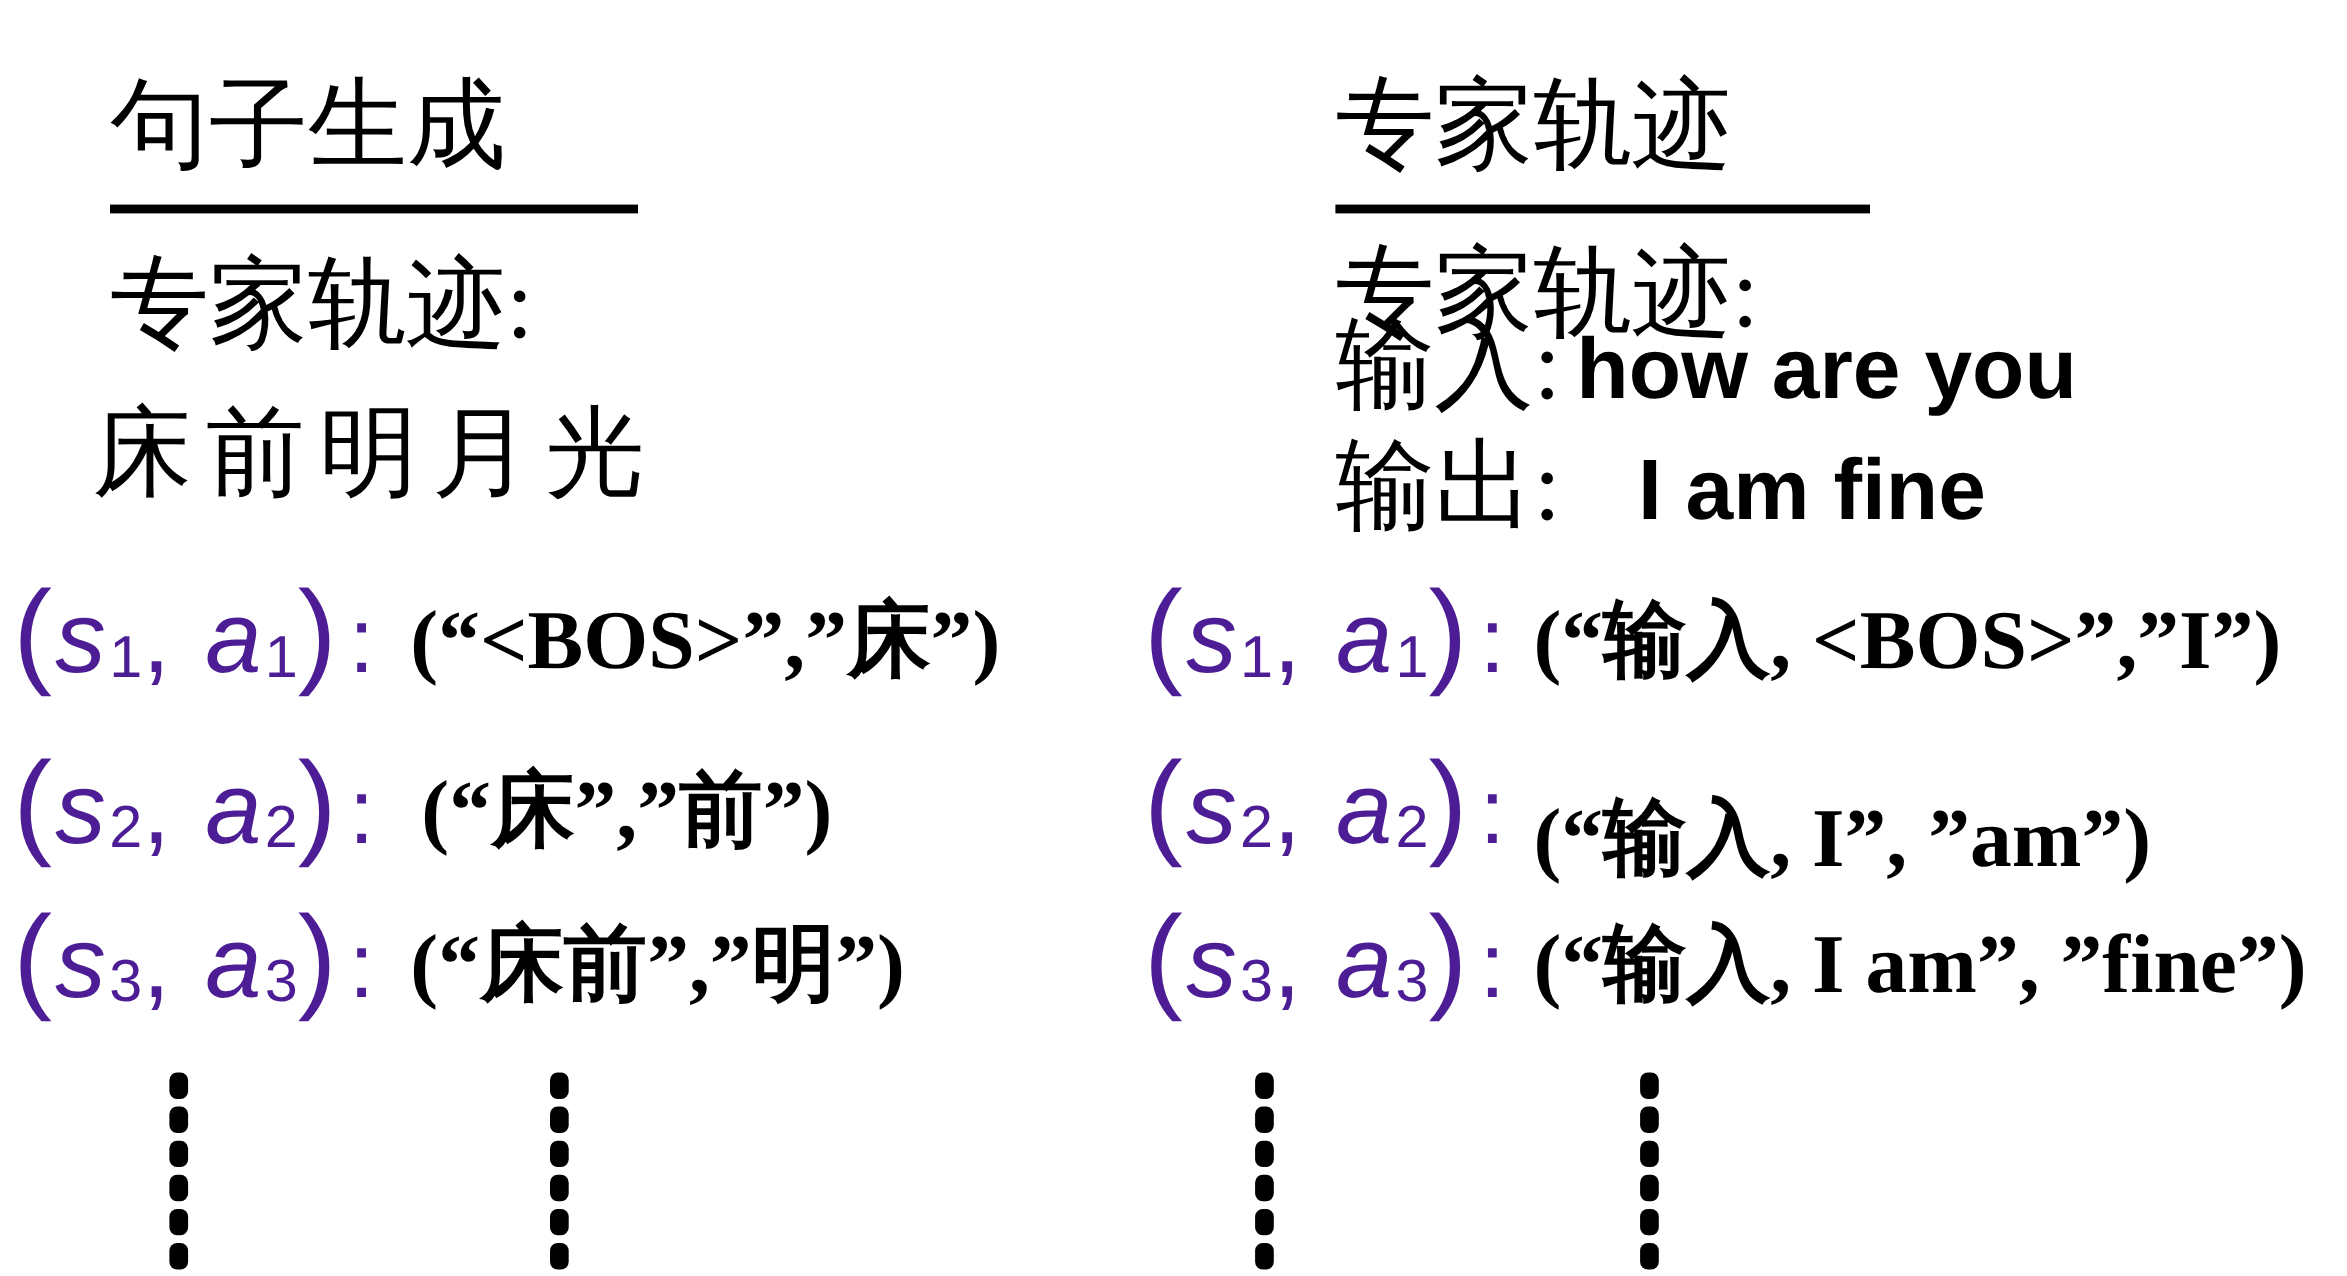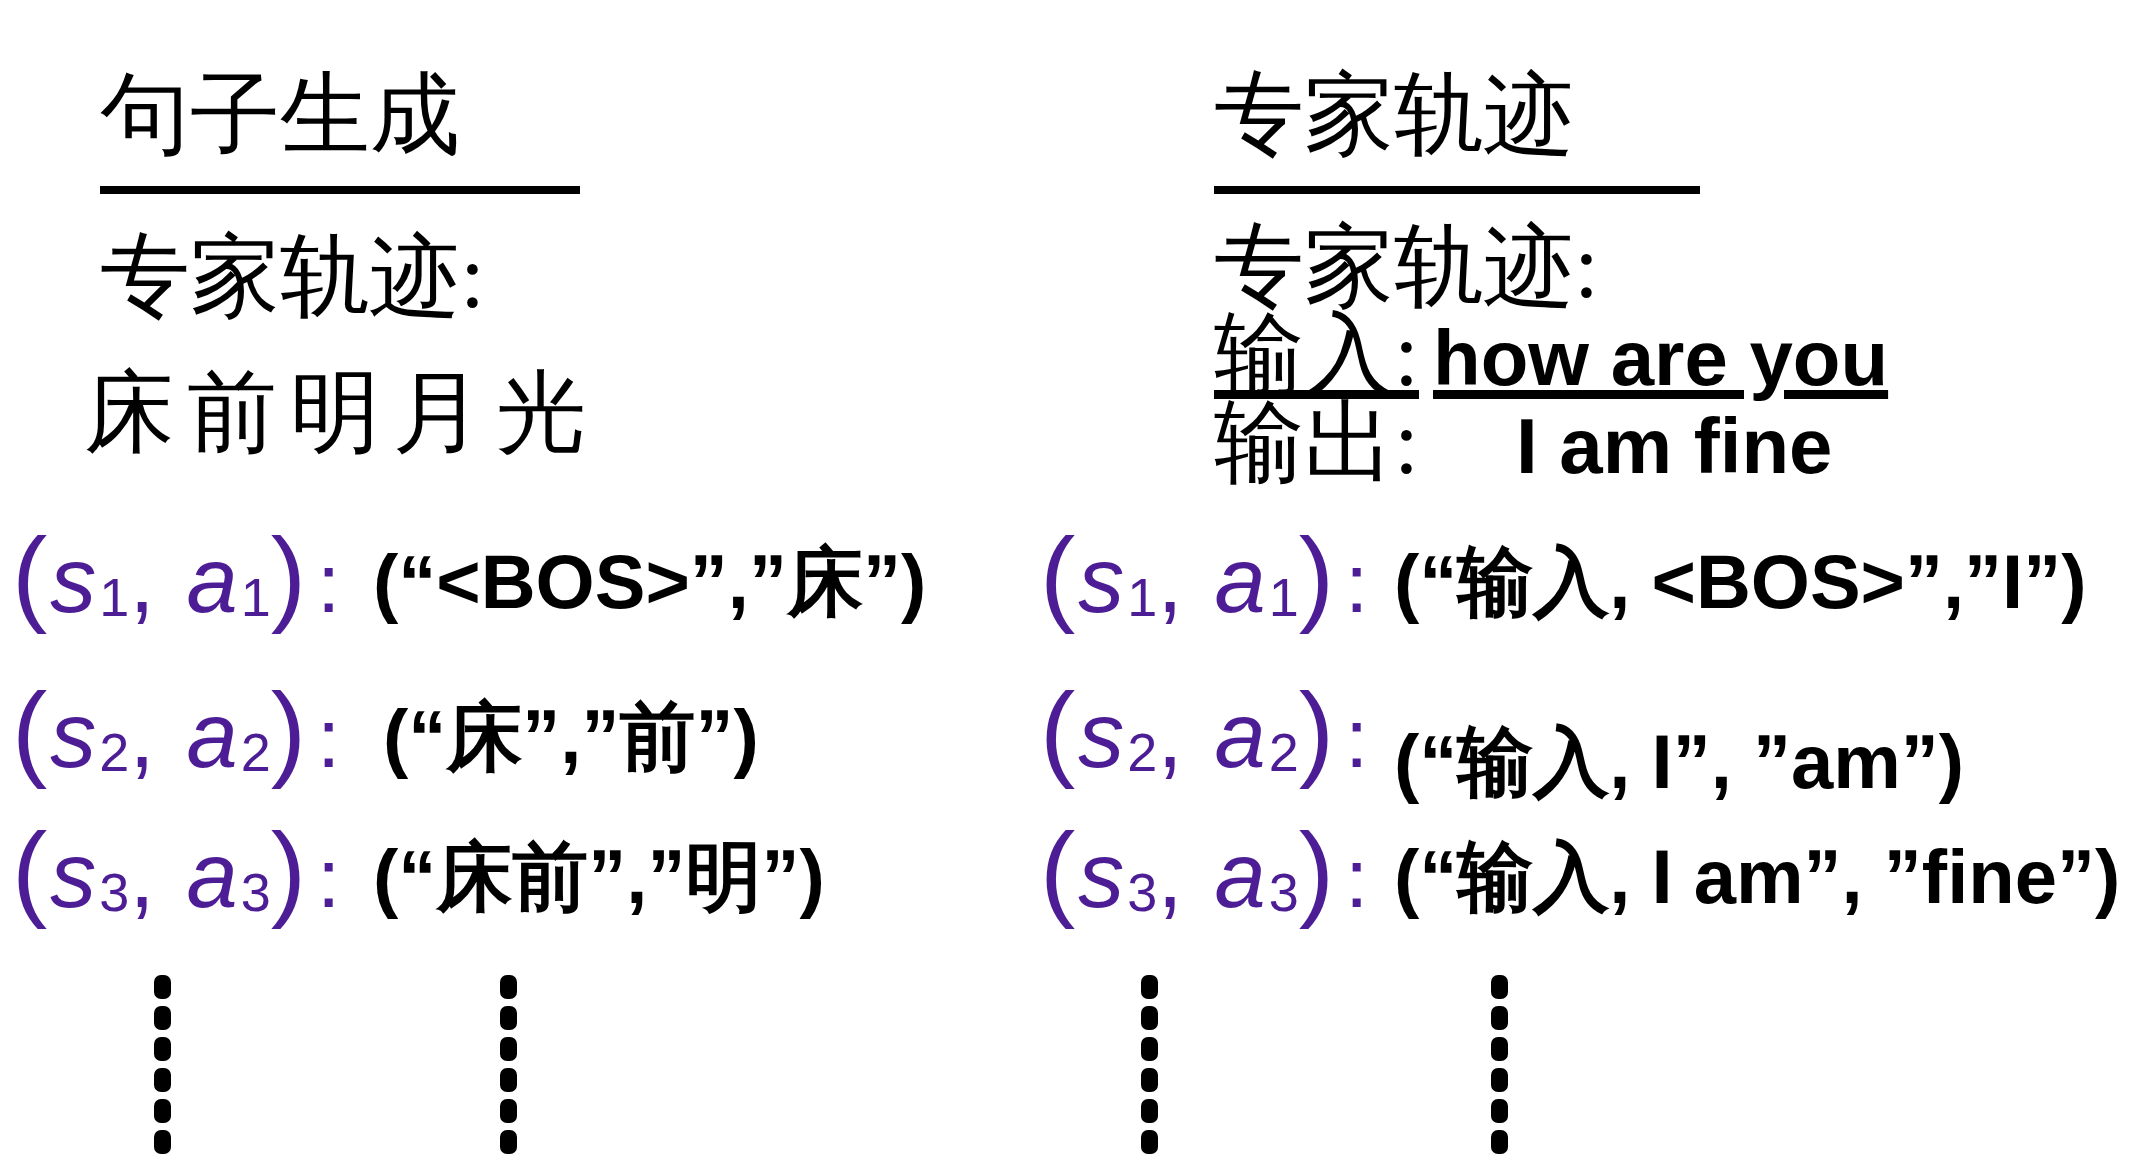--- a/index.html
+++ b/index.html
@@ -17,34 +17,34 @@
     font-size:90px; line-height:1;
     color:#000; white-space:nowrap;
   }
   .poem { letter-spacing:13px; }
   .underline { position:absolute; height:8px; background:#000; }
   .latin {
     font-family:"Liberation Sans","DejaVu Sans",sans-serif;
     font-weight:700; font-size:78px;
   }
   .gap-sm { margin-left:14px; }
-  .gap-lg { margin-left:97px; }
+  .gap-lg { margin-left:70px; }
   .mlabel {
     position:absolute; line-height:1; white-space:nowrap;
     font-family:Liberation Sans, sans-serif;
     letter-spacing:3px; color:#4c1d95;
   }
   .mp   { font-size:106px; font-weight:400; }
   .mv   { font-style:italic; font-size:92px; }
   .ms   { font-size:54px; letter-spacing:0; }
   .mc   { font-size:92px; }
   .mcolon { font-size:84px; margin-left:8px; }
   .tuple {
     position:absolute; line-height:1; white-space:nowrap;
-    font-family:Liberation Sans, sans-serif;
+    font-family:Liberation Serif, serif;
     font-weight:700; font-size:76px; color:#000;
   }
   .dots { position:absolute; display:flex; flex-direction:column; gap:7px; }
   .dot  { width:17px; height:24px; background:#000; border-radius:7px; }
 </style>
 </head>
 <body>
 
 <div class="canvas">
 
@@ -79,21 +79,21 @@
         <span class="dot"></span>
         <span class="dot"></span>
       </div>
   </section>
 
   <section>
     <div class="cjk" style="left:1214px; top:70px;">专家轨迹</div>
     <div class="underline" style="left:1214px; top:186px; width:486px;"></div>
     <div class="cjk" style="left:1214px; top:222px;">专家轨迹:</div>
 
-    <div class="cjk" style="left:1214px; top:310px;text-decoration:underline;"><span>输入:</span><span class="latin gap-sm">how are you</span></div>
+    <div class="cjk" style="left:1214px; top:288px;"><span>输入:</span><span class="latin gap-sm">how are you</span></div>
 
     <div class="cjk" style="left:1214px; top:398px;"><span>输出:</span><span class="latin gap-lg">I am fine</span></div>
 
     <span class="mlabel" style="left:1040px; top:522px;"><span class="mp">(</span><span class="mv">s</span><sub class="ms">1</sub><span class="mc">, </span><span class="mv">a</span><sub class="ms">1</sub><span class="mp">)</span><span class="mcolon">:</span></span>
     <span class="tuple" style="left:1394px; top:544px;">(“输入, &lt;BOS&gt;”,”I”)</span>
 
     <span class="mlabel" style="left:1040px; top:677px;"><span class="mp">(</span><span class="mv">s</span><sub class="ms">2</sub><span class="mc">, </span><span class="mv">a</span><sub class="ms">2</sub><span class="mp">)</span><span class="mcolon">:</span></span>
     <span class="tuple" style="left:1394px; top:724px;">(“输入, I”, ”am”)</span>
 
     <span class="mlabel" style="left:1040px; top:817px;"><span class="mp">(</span><span class="mv">s</span><sub class="ms">3</sub><span class="mc">, </span><span class="mv">a</span><sub class="ms">3</sub><span class="mp">)</span><span class="mcolon">:</span></span>

